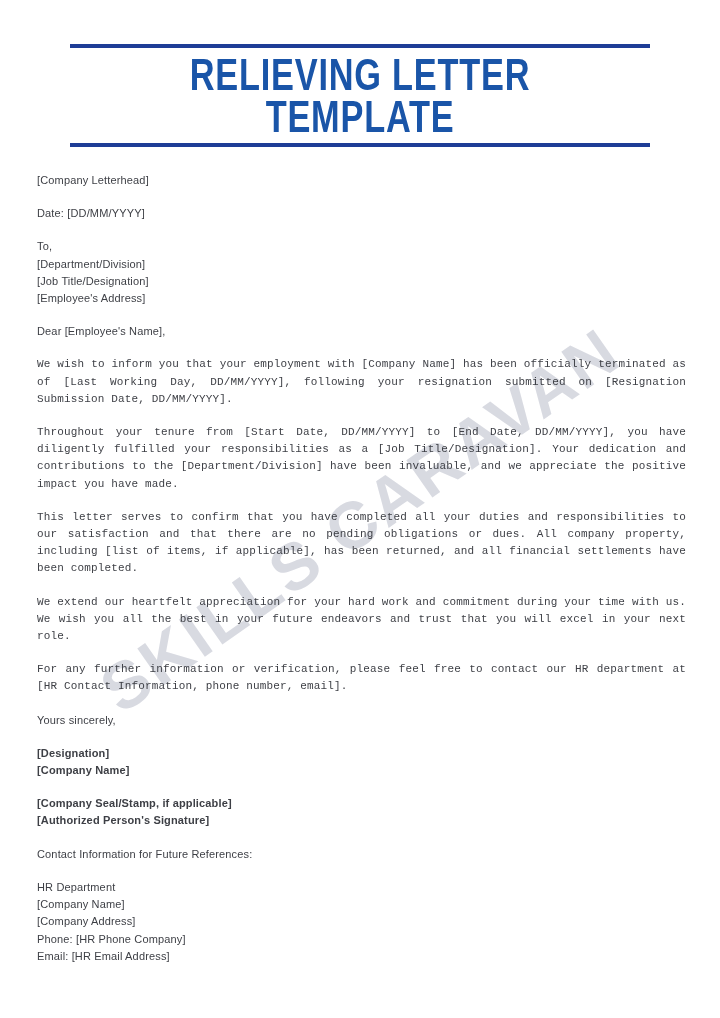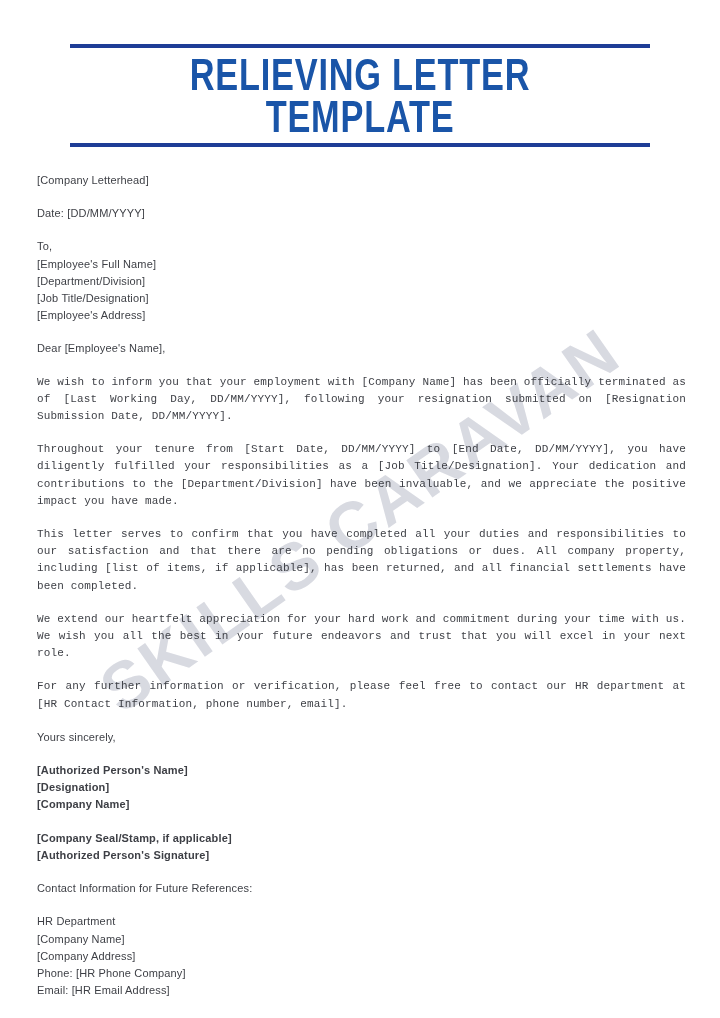--- a/index.html
+++ b/index.html
@@ -86,39 +86,37 @@
   </div>
 
   <div class="letter">
 
     <p class="block">[Company Letterhead]</p>
 
     <p class="block">Date: [DD/MM/YYYY]</p>
 
     <div class="block">
       <span class="line">To,</span>
-      <span class="line">[Employee's Full Name]</span>
       <span class="line">[Department/Division]</span>
       <span class="line">[Job Title/Designation]</span>
       <span class="line">[Employee's Address]</span>
     </div>
 
 
     <p class="block">Dear [Employee's Name],</p>
 
     <p class="para">We wish to inform you that your employment with [Company Name] has been officially terminated as of [Last Working Day, DD/MM/YYYY], following your resignation submitted on [Resignation Submission Date, DD/MM/YYYY].</p>
     <p class="para">Throughout your tenure from [Start Date, DD/MM/YYYY] to [End Date, DD/MM/YYYY], you have diligently fulfilled your responsibilities as a [Job Title/Designation]. Your dedication and contributions to the [Department/Division] have been invaluable, and we appreciate the positive impact you have made.</p>
     <p class="para">This letter serves to confirm that you have completed all your duties and responsibilities to our satisfaction and that there are no pending obligations or dues. All company property, including [list of items, if applicable], has been returned, and all financial settlements have been completed.</p>
     <p class="para">We extend our heartfelt appreciation for your hard work and commitment during your time with us. We wish you all the best in your future endeavors and trust that you will excel in your next role.</p>
     <p class="para">For any further information or verification, please feel free to contact our HR department at [HR Contact Information, phone number, email].</p>
 
     <p class="block">Yours sincerely,</p>
 
     <div class="block bold">
-      <span class="line">[Authorized Person's Name]</span>
       <span class="line">[Designation]</span>
       <span class="line">[Company Name]</span>
     </div>
 
     <div class="block bold">
       <span class="line">[Company Seal/Stamp, if applicable]</span>
       <span class="line">[Authorized Person's Signature]</span>
     </div>
 
     <p class="block">Contact Information for Future References:</p>

